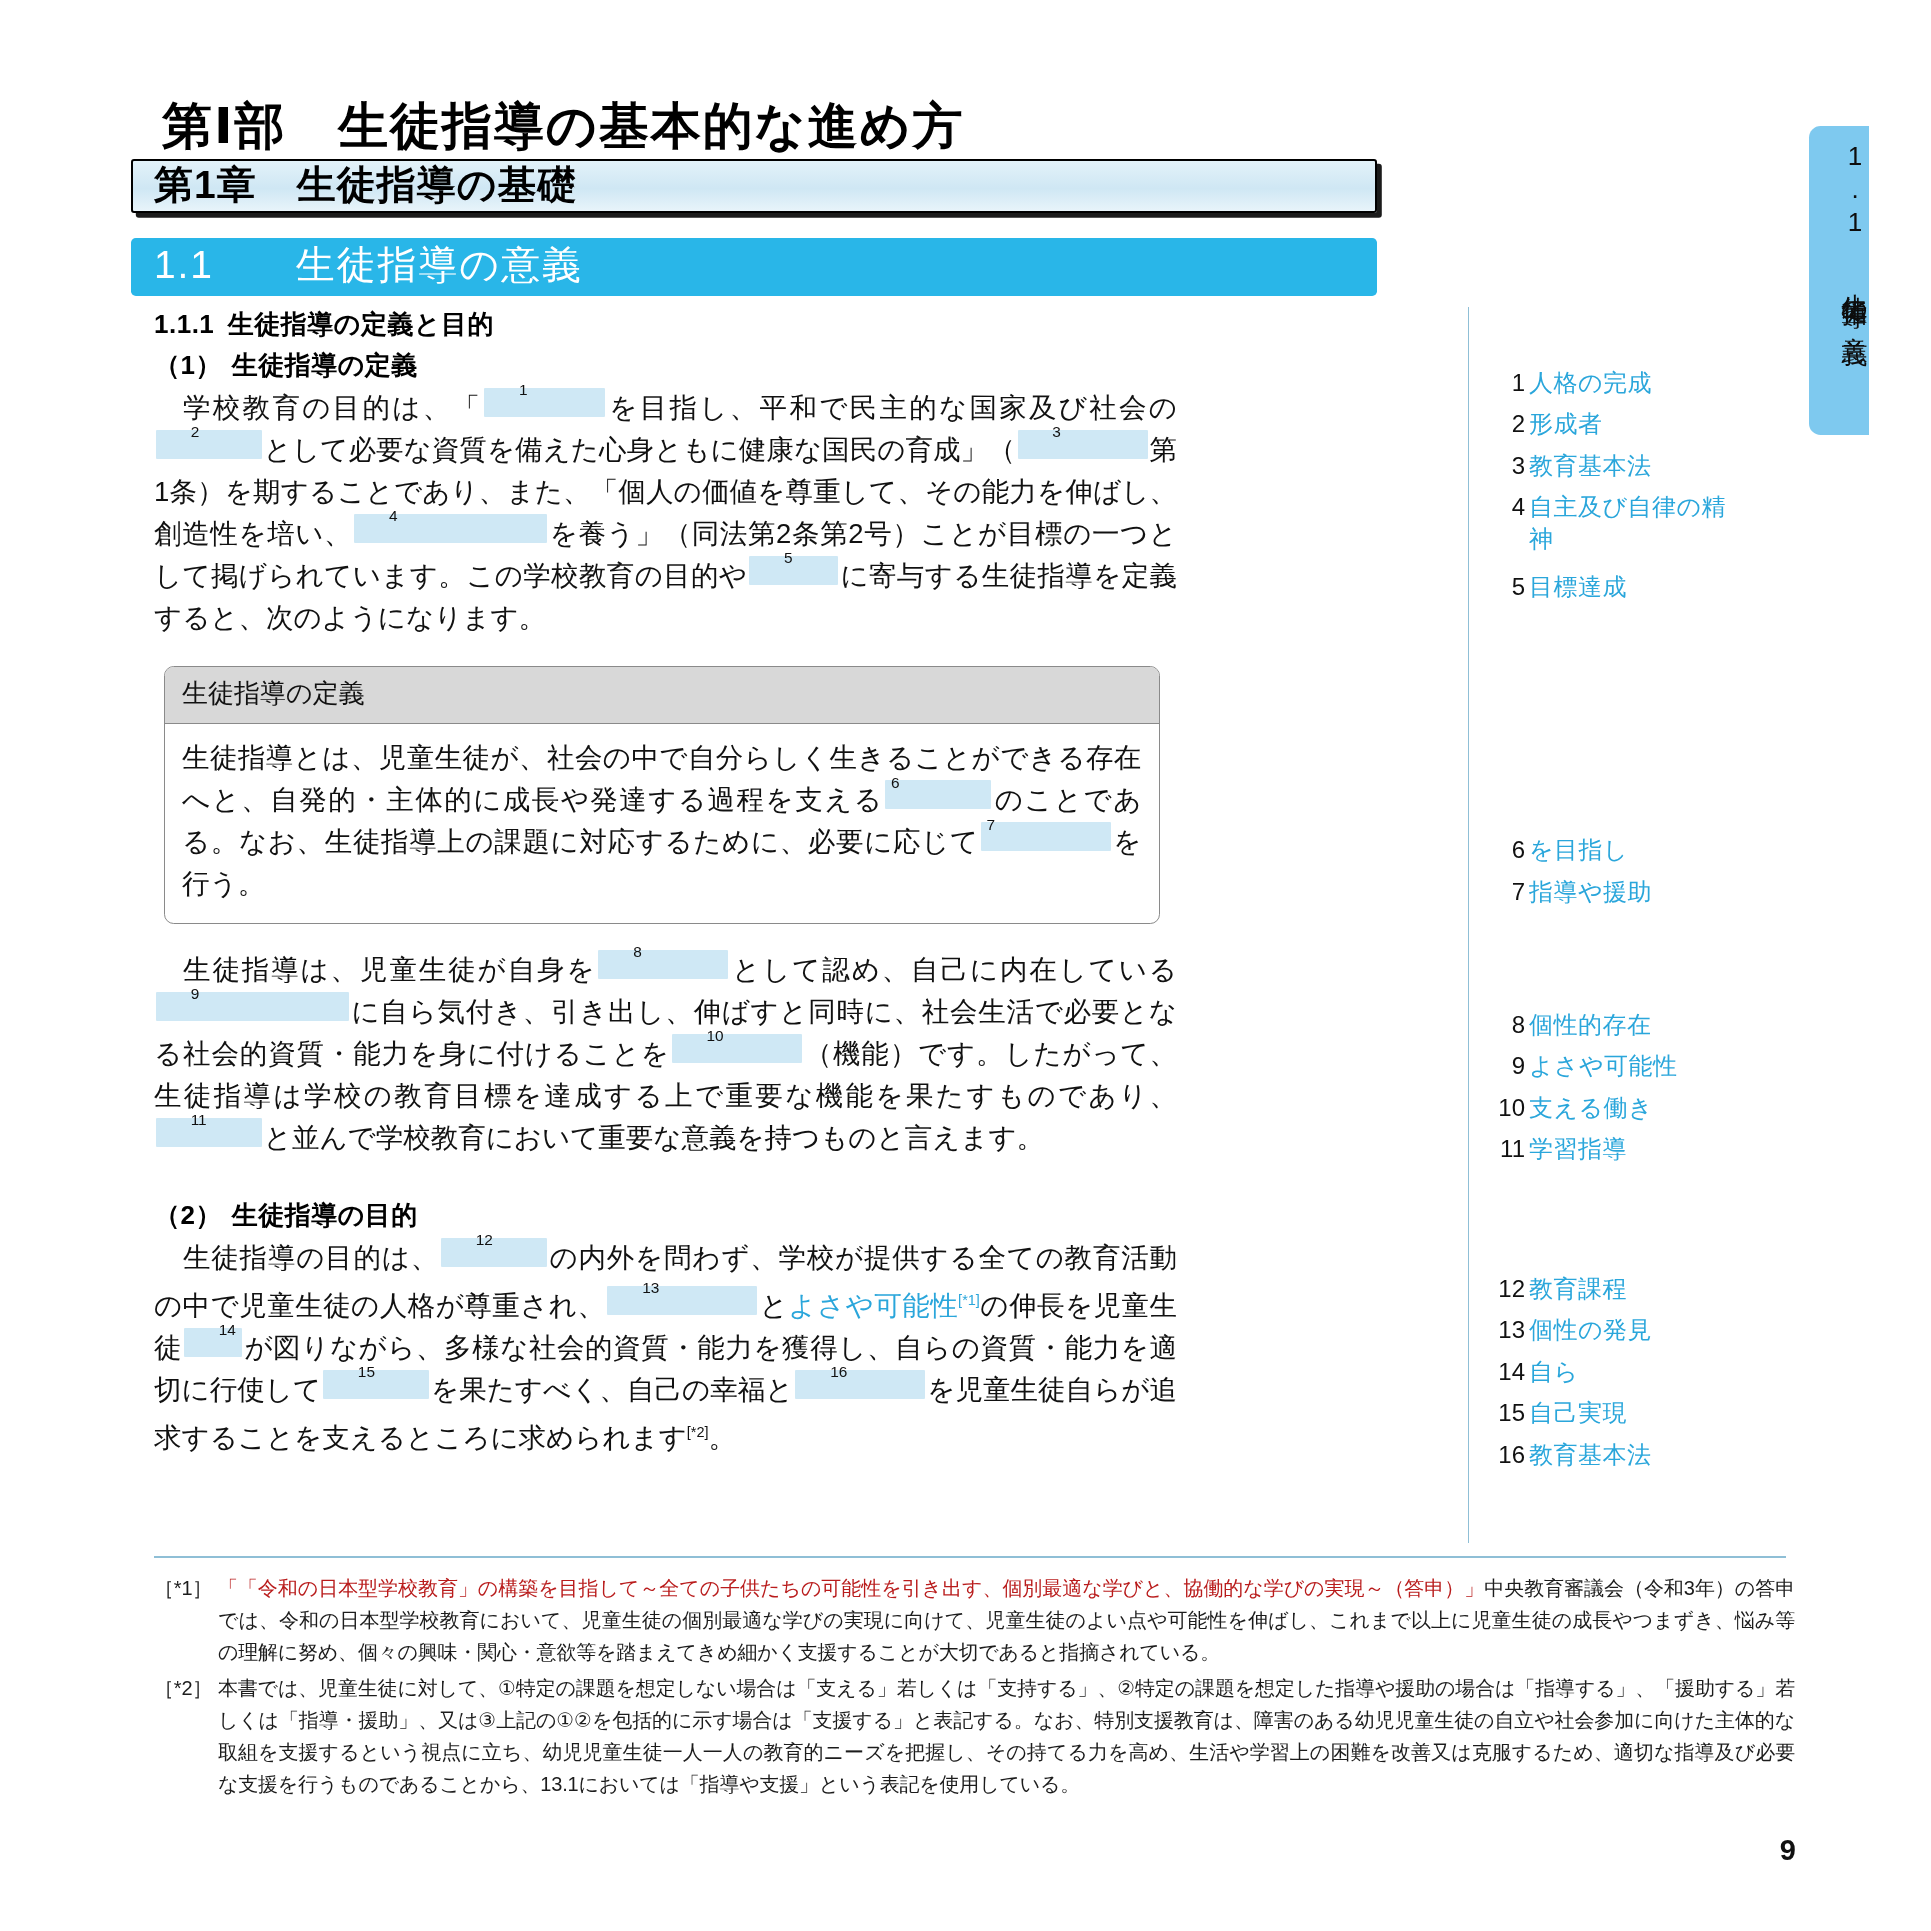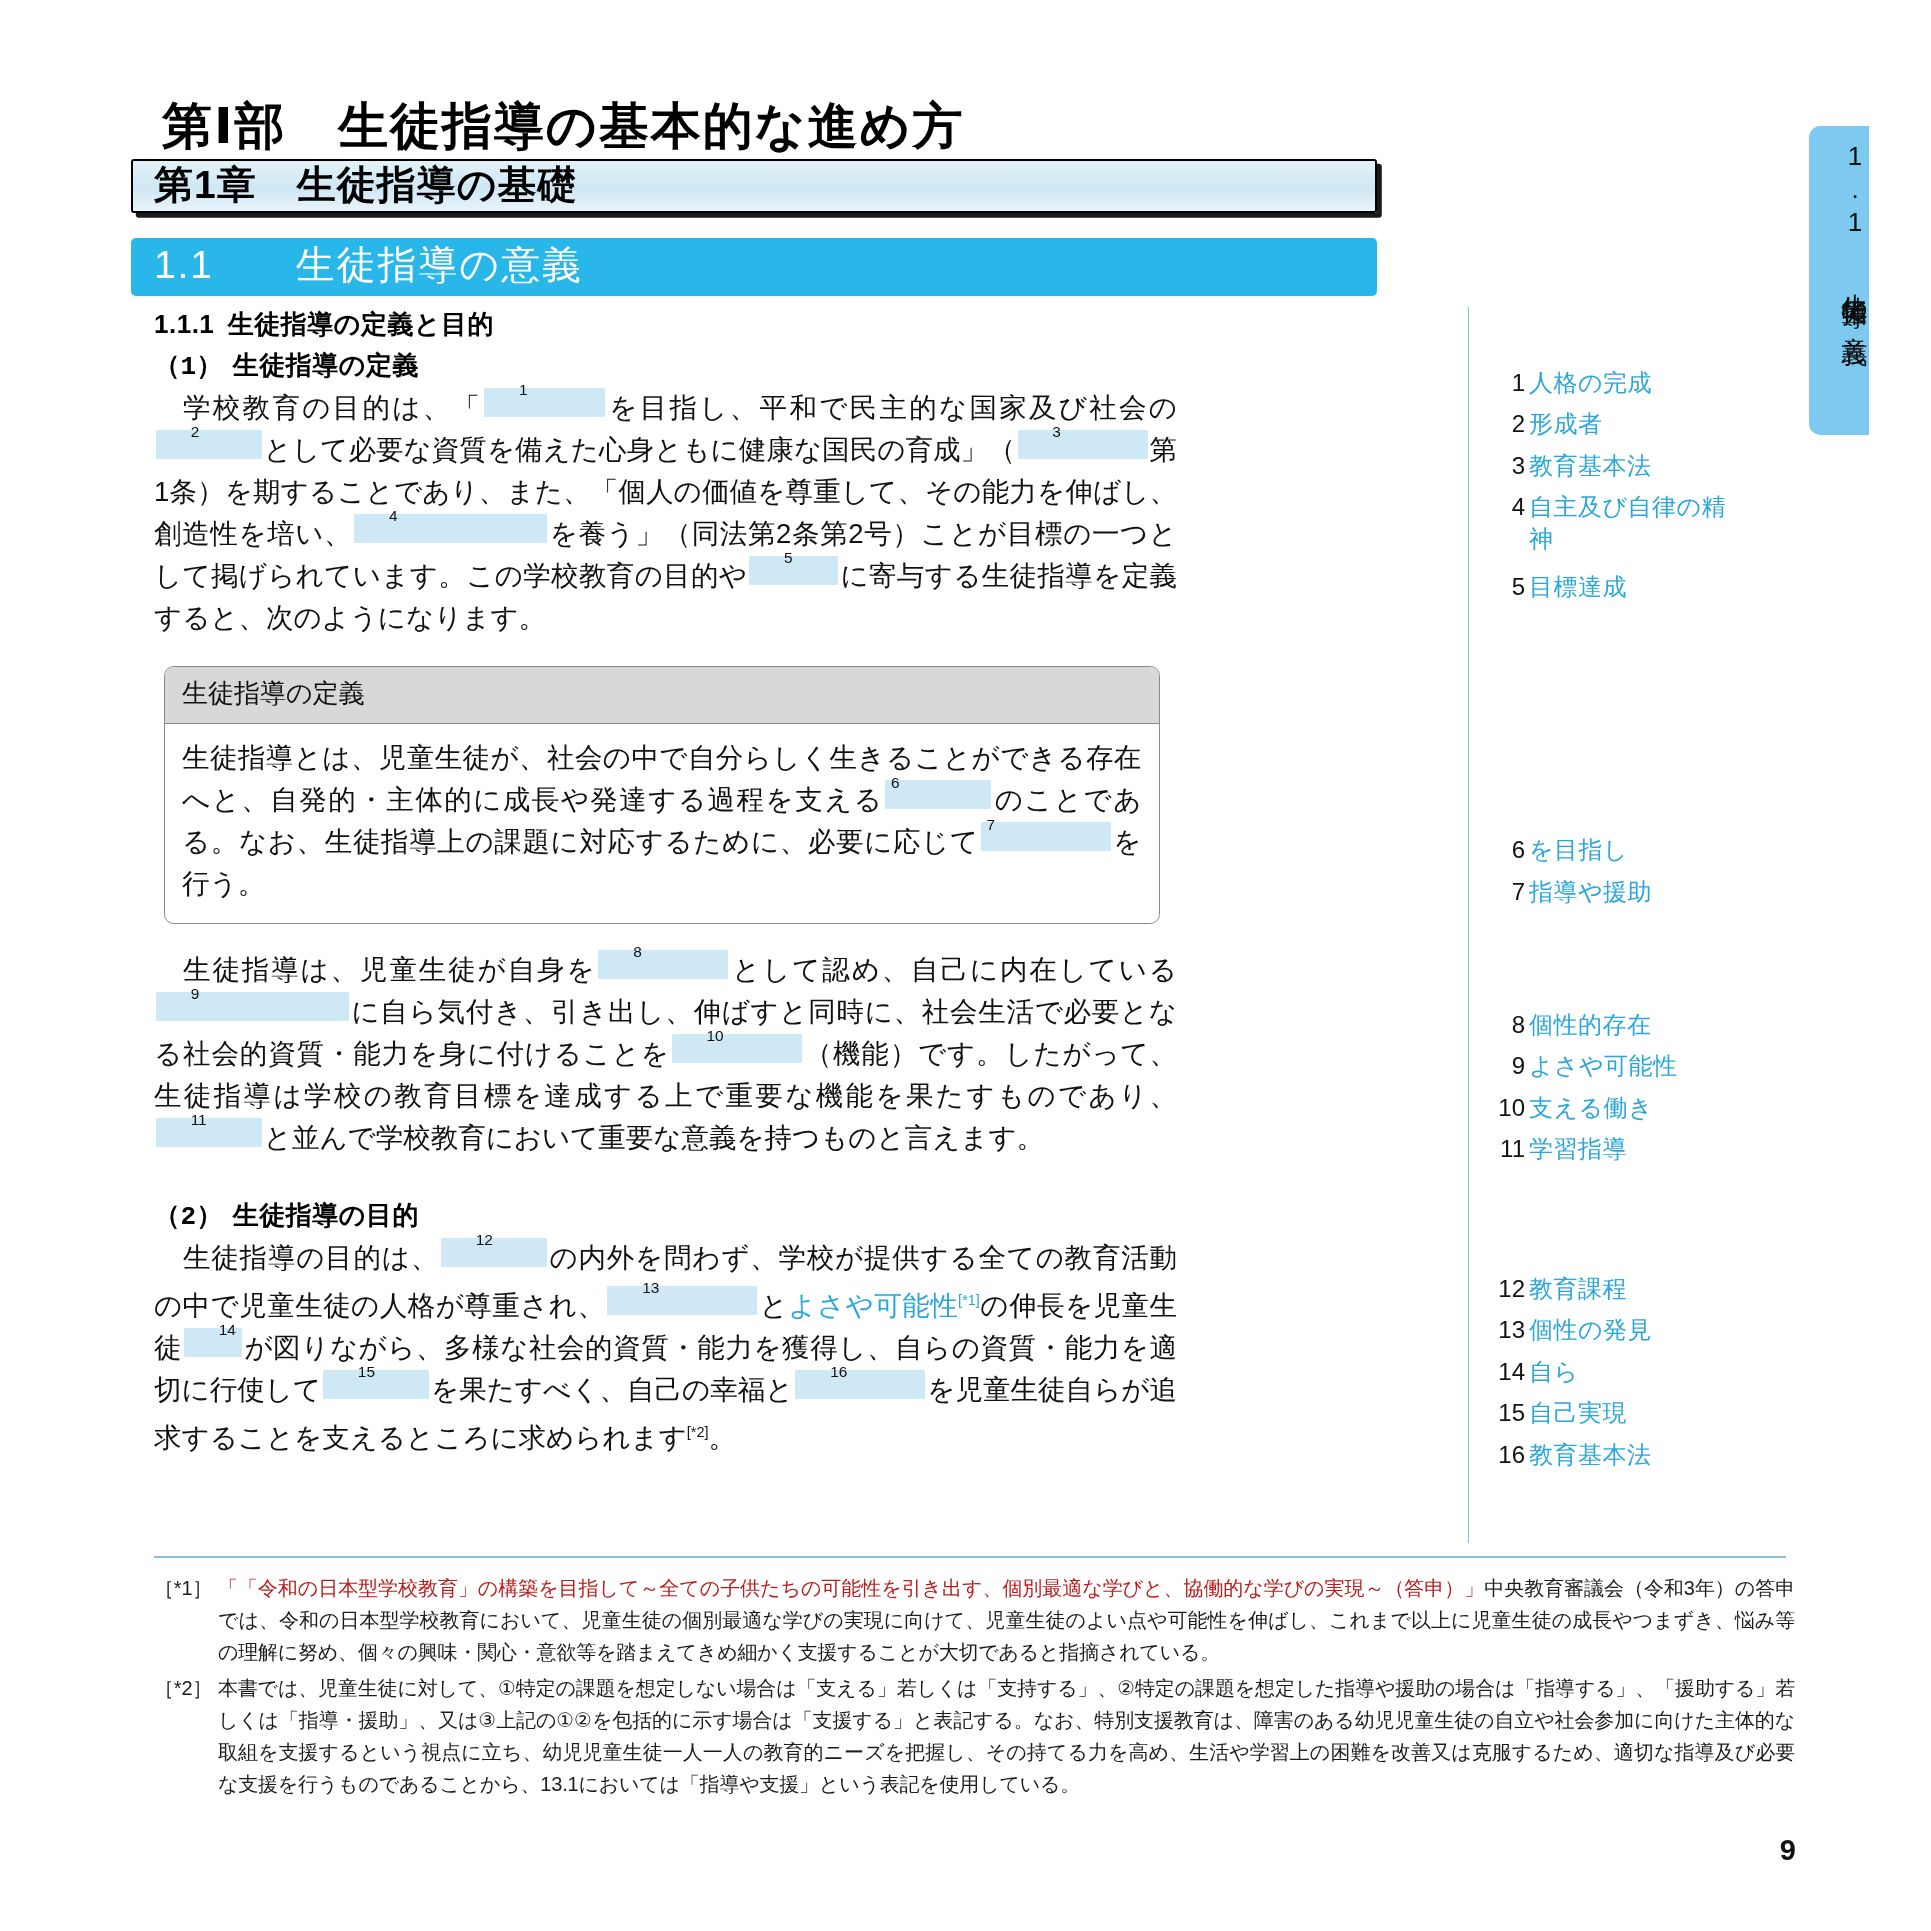--- a/index.html
+++ b/index.html
@@ -121,21 +121,20 @@
     margin: 0 0 5.8px 0;
     color: #000;
   }
   .h3 .num { margin-right: 13.5px; }
   .h4 {
     font-size: 26px;
     font-weight: bold;
     letter-spacing: 0.5px;
     margin: 5.8px 0 3.9px 0;
     color: #000;
-    font-family: Liberation Mono, monospace;
   }
   .h4 .num { margin-right: 9.7px; }
 
   .para {
     font-size: 27.5px;
     line-height: 42px;
     letter-spacing: 0px;
     margin: 0;
     color: #111;
     text-align: justify;

